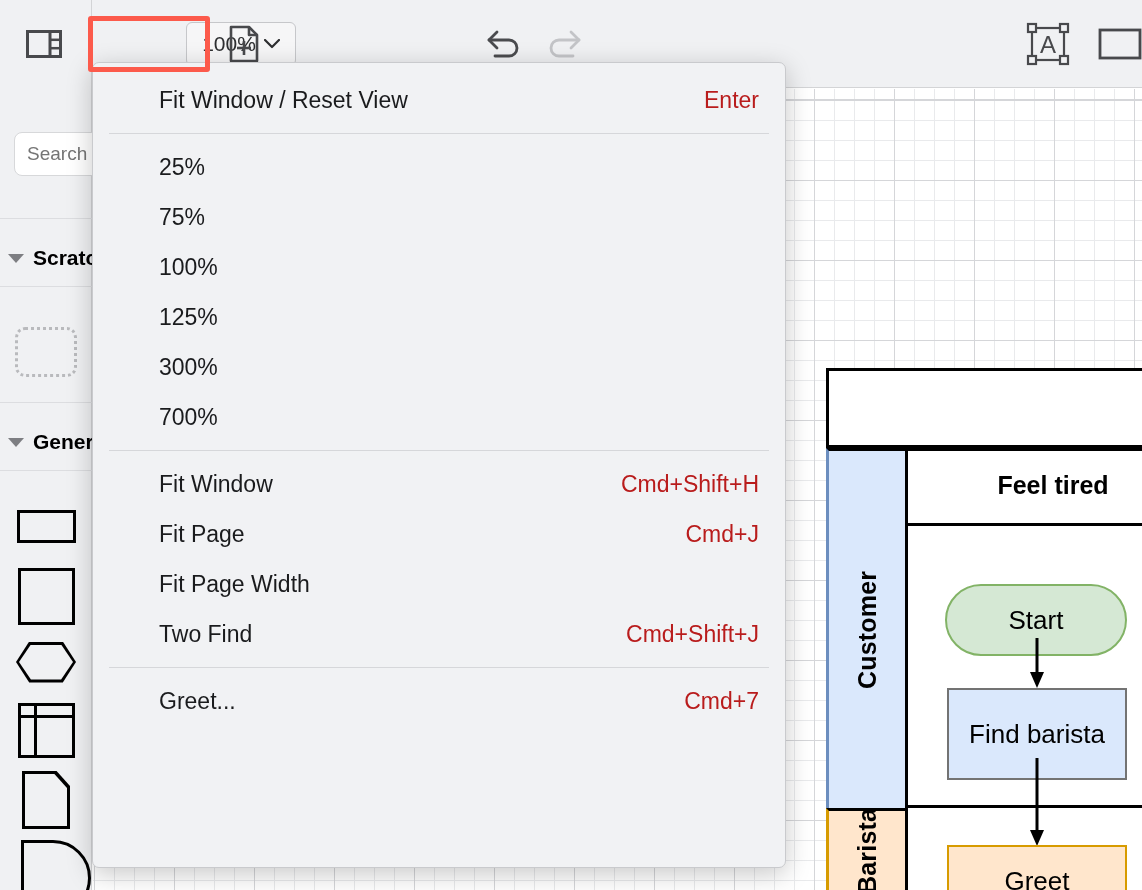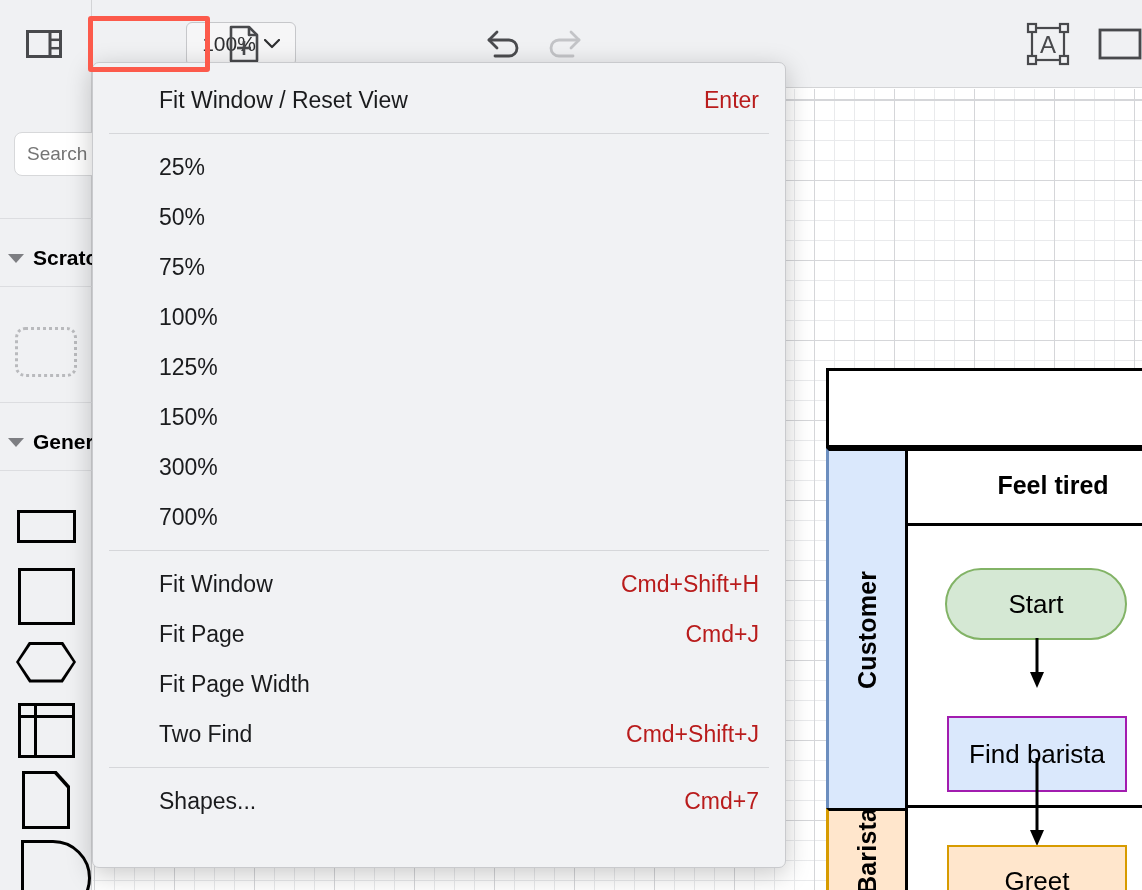--- a/index.html
+++ b/index.html
@@ -151,26 +151,26 @@
     display: flex; align-items: center; justify-content: center;
     font-weight: bold; font-size: 25px; color: #000;
     border-bottom: 3px solid #000;
   }
   .node {
     position: absolute;
     display: flex; align-items: center; justify-content: center;
     font-size: 26px; color: #000; text-align: center;
   }
   .node-start {
-    left: 945px; top: 568px; width: 182px; height: 72px;
+    left: 945px; top: 584px; width: 182px; height: 72px;
     background: #d5e8d4; border: 2px solid #82b366; border-radius: 36px;
   }
   .node-find {
-    left: 947px; top: 688px; width: 180px; height: 76px;
-    background: #dae8fc; border: 2px solid #a21caf; margin-top: 28px;
+    left: 947px; top: 688px; width: 180px; height: 92px;
+    background: #dae8fc; border: 2px solid #737373;
   }
   .node-greet {
     left: 947px; top: 845px; width: 180px; height: 72px;
     background: #ffe6cc; border: 2px solid #d79b00;
   }
   .arrow { position: absolute; }
 
   
   .menu {
     position: absolute; left: 92px; top: 62px;
@@ -355,37 +355,29 @@
       <span class="shortcut">Enter</span>
     </div>
 
     <div class="menu-sep"></div>
 
     <div class="menu-item">
       <span>25%</span>
       <span class="shortcut"></span>
     </div>
     <div class="menu-item">
-      <span>50%</span>
-      <span class="shortcut"></span>
-    </div>
-    <div class="menu-item">
       <span>75%</span>
       <span class="shortcut"></span>
     </div>
     <div class="menu-item">
       <span>100%</span>
       <span class="shortcut"></span>
     </div>
     <div class="menu-item">
       <span>125%</span>
-      <span class="shortcut"></span>
-    </div>
-    <div class="menu-item">
-      <span>150%</span>
       <span class="shortcut"></span>
     </div>
     <div class="menu-item">
       <span>300%</span>
       <span class="shortcut"></span>
     </div>
     <div class="menu-item">
       <span>700%</span>
       <span class="shortcut"></span>
     </div>
@@ -405,18 +397,18 @@
       <span class="shortcut"></span>
     </div>
     <div class="menu-item">
       <span>Two Find</span>
       <span class="shortcut">Cmd+Shift+J</span>
     </div>
 
     <div class="menu-sep"></div>
 
     <div class="menu-item">
-      <span>Shapes...</span>
+      <span>Greet...</span>
       <span class="shortcut">Cmd+7</span>
     </div>
   </div>
 
 </div>
 
 </body></html>

